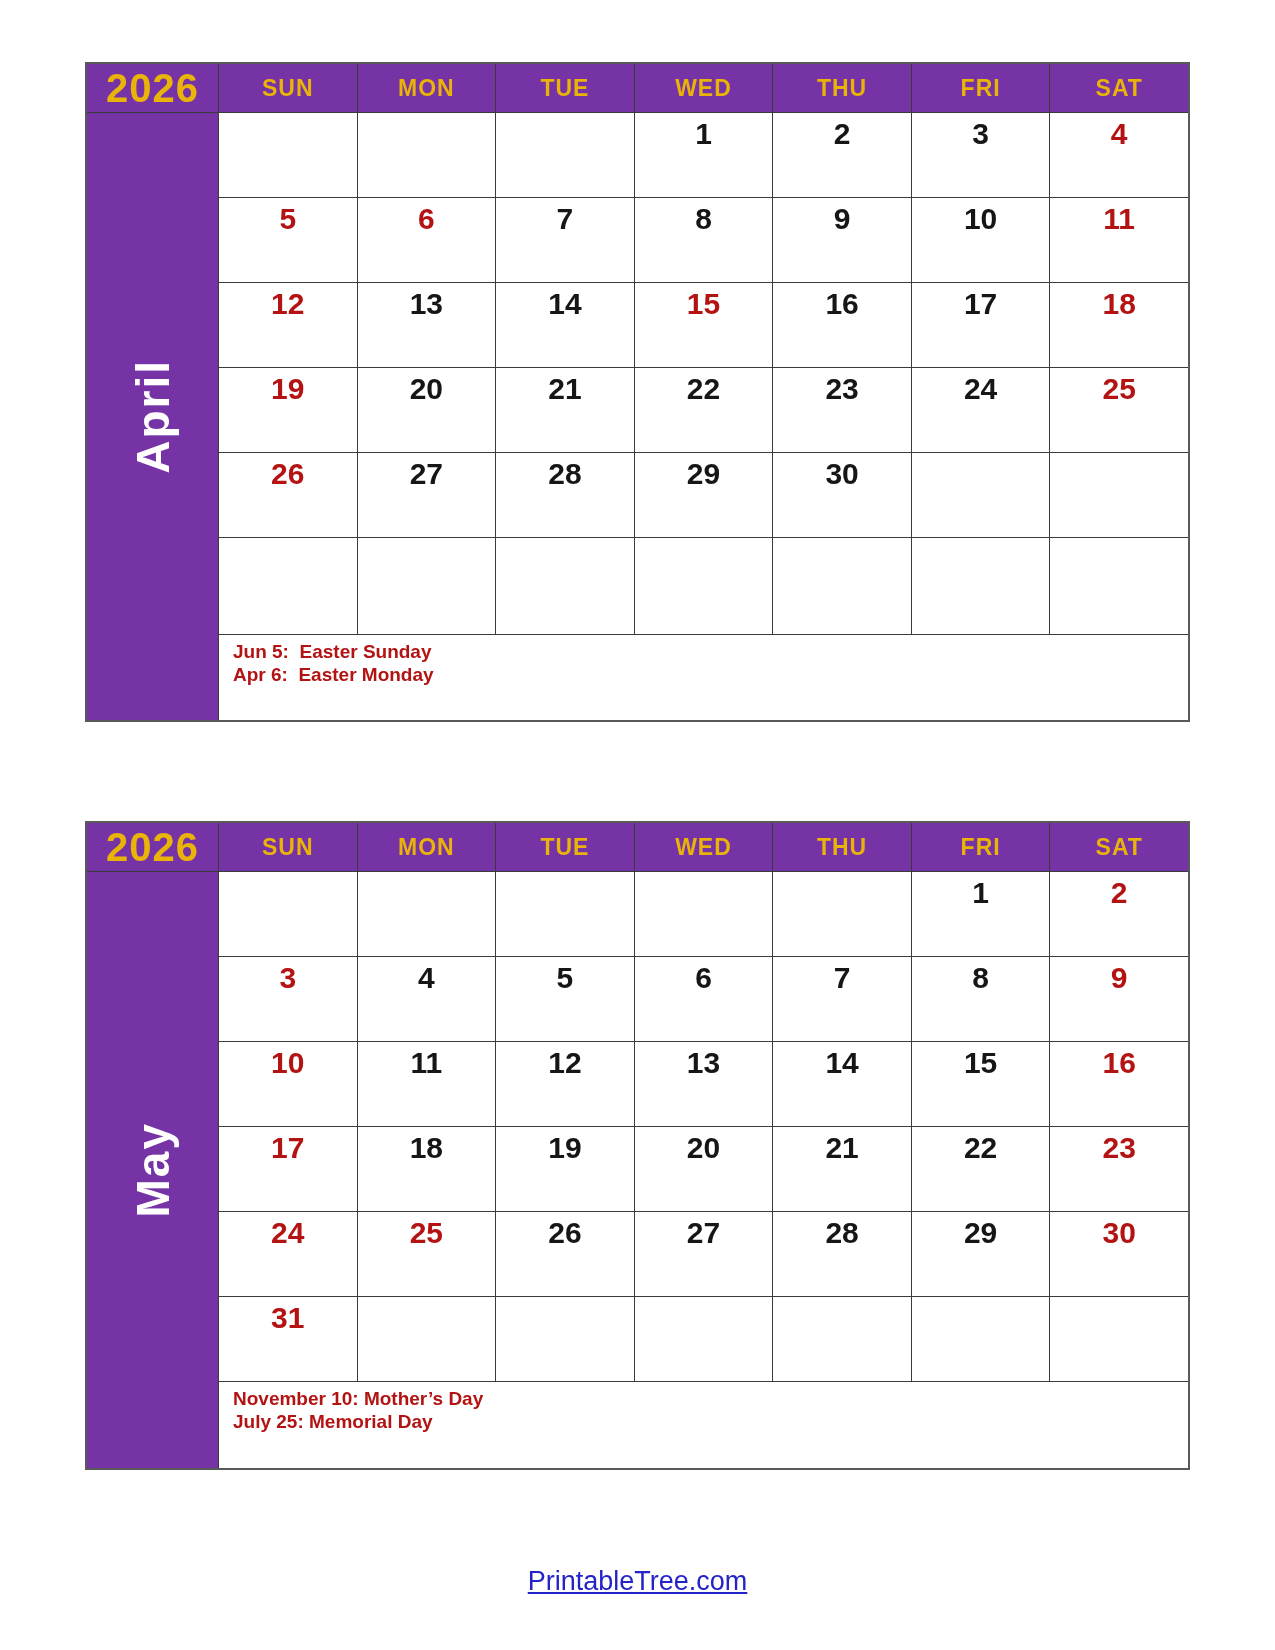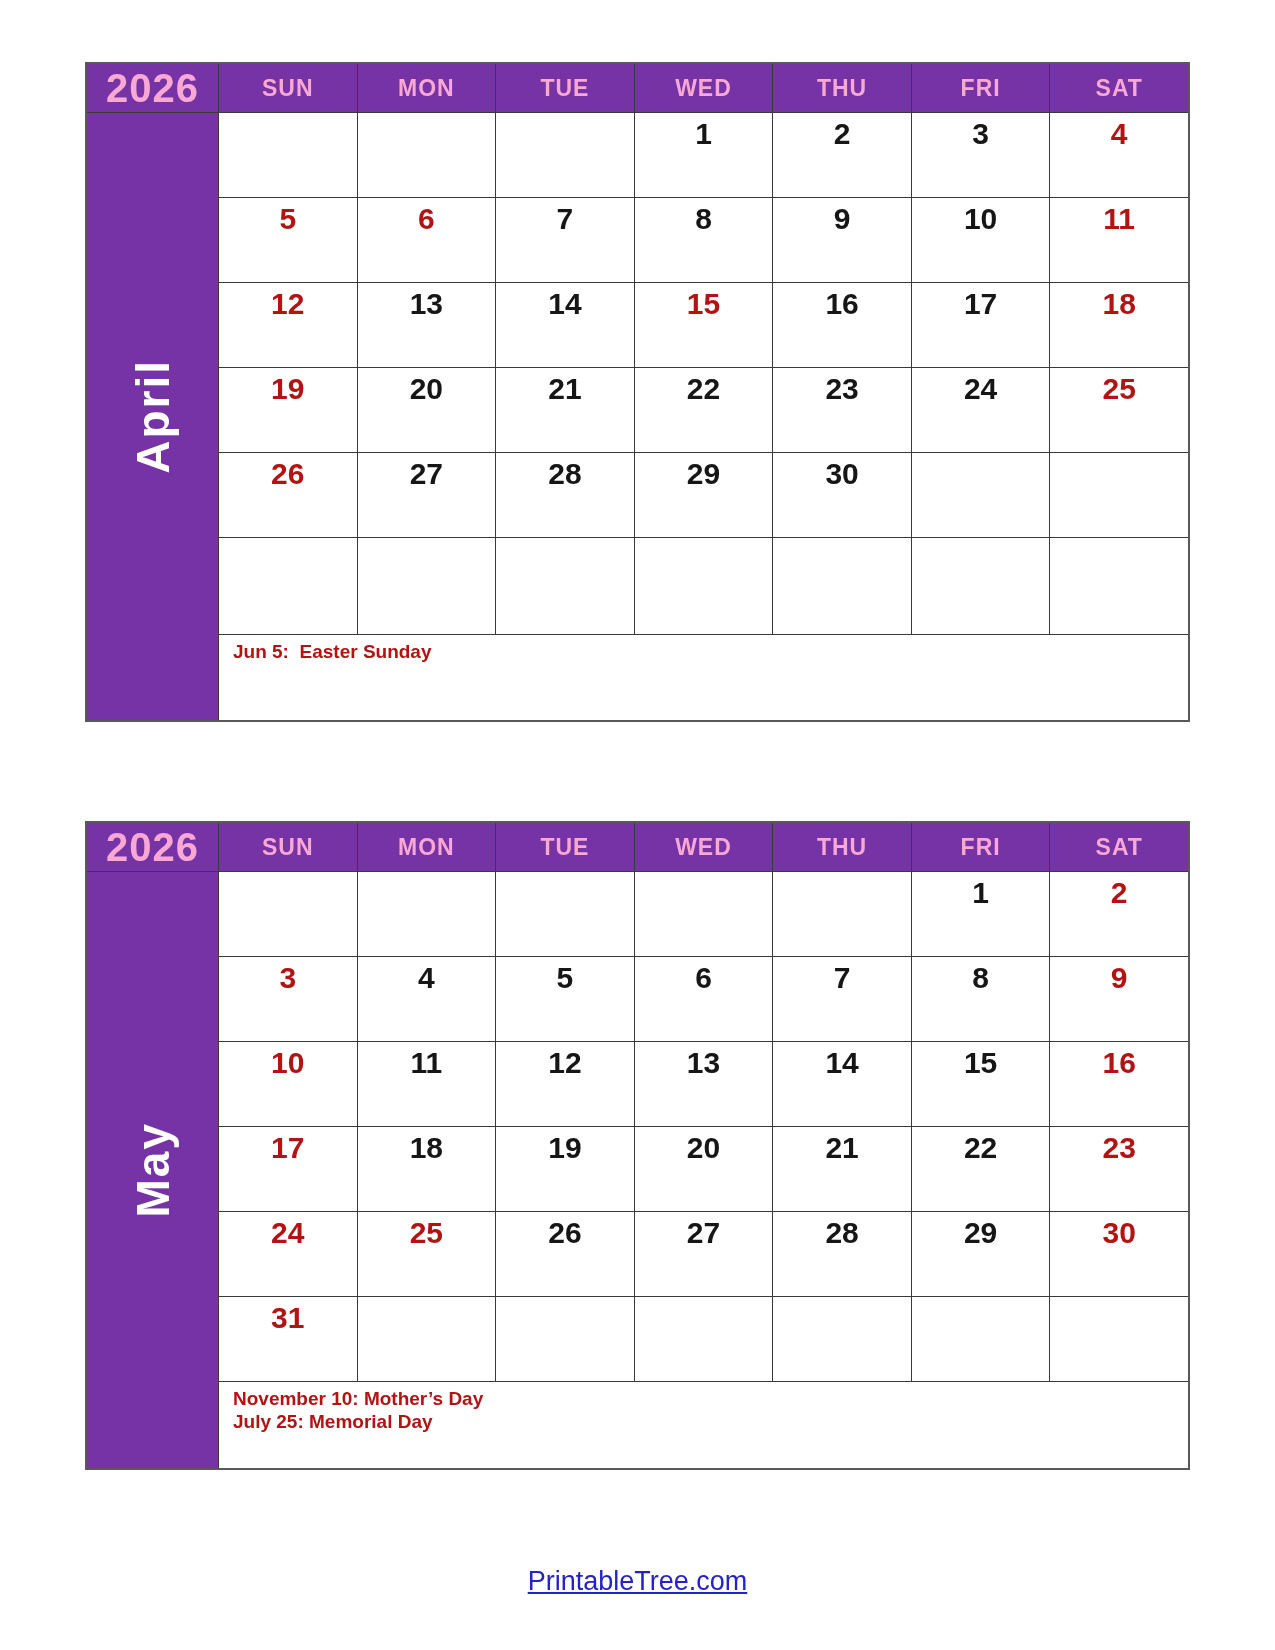--- a/index.html
+++ b/index.html
@@ -31,21 +31,21 @@
     top: 62px;
     grid-template-rows: 48px repeat(5, 84px) 96px 85px;
   }
   .m-may {
     top: 821px;
     grid-template-rows: 48px repeat(6, 84px) 86px;
   }
 
   .hd {
     background: var(--purple);
-    color: #f9a8d4;
+    color: #eab308;
     display: flex;
     align-items: center;
     justify-content: center;
     font-weight: bold;
   }
   .year-cell {
     grid-row: 1;
     grid-column: 1;
     font-size: 40px;
     letter-spacing: 1px;
@@ -116,20 +116,21 @@
 
 <div id="page">
 
   <section class="month m-april">
     <div class="hd year-cell">2026</div>
     <div class="month-cell">
       <span>April</span>
     </div>
     <div class="notes">
         <div class="note-line">Jun 5:  Easter Sunday</div>
+        <div class="note-line">Apr 6:  Easter Monday</div>
       </div>
   <div class="hd dayname" style="grid-area: 1 / 2;">SUN</div>
       <div class="hd dayname" style="grid-area: 1 / 3;">MON</div>
       <div class="hd dayname" style="grid-area: 1 / 4;">TUE</div>
       <div class="hd dayname" style="grid-area: 1 / 5;">WED</div>
       <div class="hd dayname" style="grid-area: 1 / 6;">THU</div>
       <div class="hd dayname" style="grid-area: 1 / 7;">FRI</div>
       <div class="hd dayname" style="grid-area: 1 / 8;">SAT</div>
       <div class="date" style="grid-area: 2 / 2;"></div>
       <div class="date" style="grid-area: 2 / 3;"></div>

